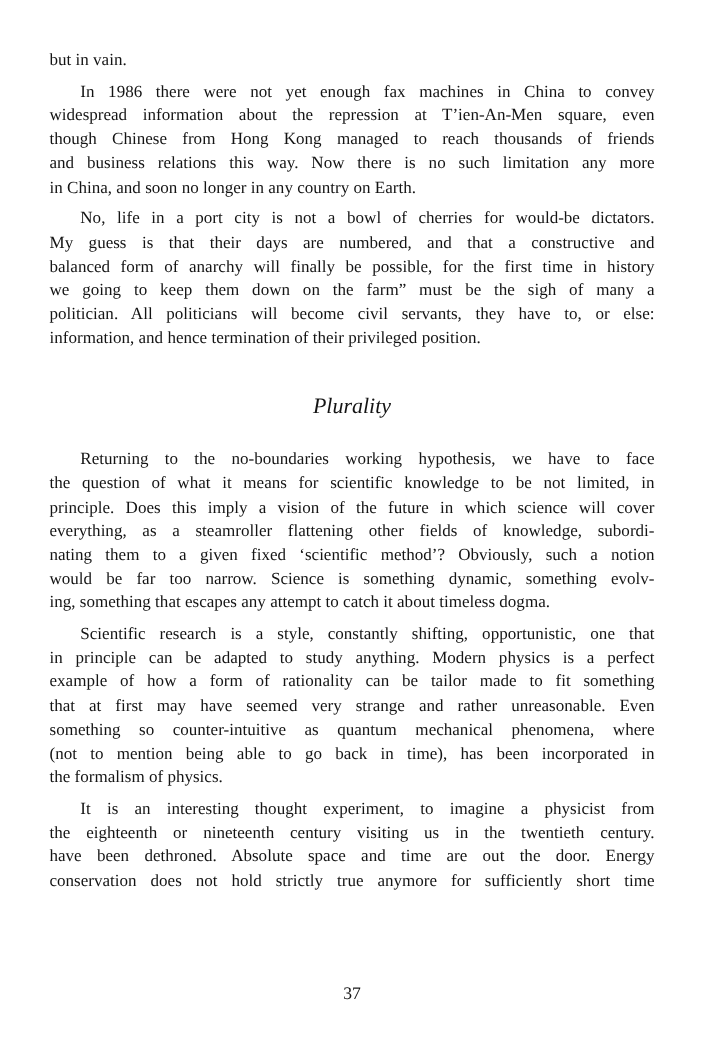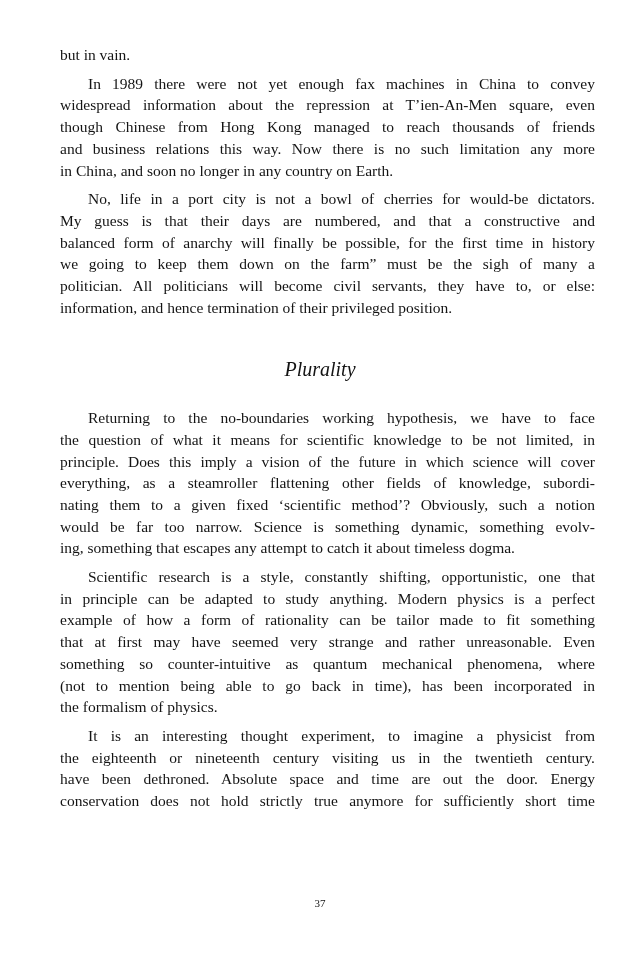--- a/index.html
+++ b/index.html
@@ -11,21 +11,21 @@
     color: #141414;
     font-family: "Liberation Serif", "DejaVu Serif", serif;
     overflow: hidden;
   }
   .textblock {
     position: absolute;
     left: 45px;
     top: 44px;
     width: 550px;
   }
-  .para { margin: 0 0 7px 15px; }
+  .para { margin: 0 0 7px 0; }
   .line {
     font-size: 15.5px;
     line-height: 21.7px;
     text-align: justify;
     text-align-last: justify;
   }
   .line.end { text-align-last: left; }
   .line.indent { padding-left: 28px; }
   .heading {
     font-size: 20px;
@@ -33,36 +33,36 @@
     font-style: italic;
     text-align: center;
     margin: 41px 0 26px 0;
   }
   .pagenum {
     position: absolute;
     top: 893px;
     left: 45px;
     width: 550px;
     text-align: center;
-    font-size: 11px;
+    font-size: 16px;
     line-height: 21.7px;
   }
 </style>
 </head>
 <body>
 
 <div class="page">
   <div class="textblock">
 
     <div class="para">
       <div class="line end">but in vain.</div>
     </div>
 
     <div class="para">
-      <div class="line indent">In 1989 there were not yet enough fax machines in China to convey</div>
+      <div class="line indent">In 1986 there were not yet enough fax machines in China to convey</div>
       <div class="line">widespread information about the repression at T’ien-An-Men square, even</div>
       <div class="line">though Chinese from Hong Kong managed to reach thousands of friends</div>
       <div class="line">and business relations this way. Now there is no such limitation any more</div>
       <div class="line end">in China, and soon no longer in any country on Earth.</div>
     </div>
 
     <div class="para">
       <div class="line indent">No, life in a port city is not a bowl of cherries for would-be dictators.</div>
       <div class="line">My guess is that their days are numbered, and that a constructive and</div>
       <div class="line">balanced form of anarchy will finally be possible, for the first time in history</div>

